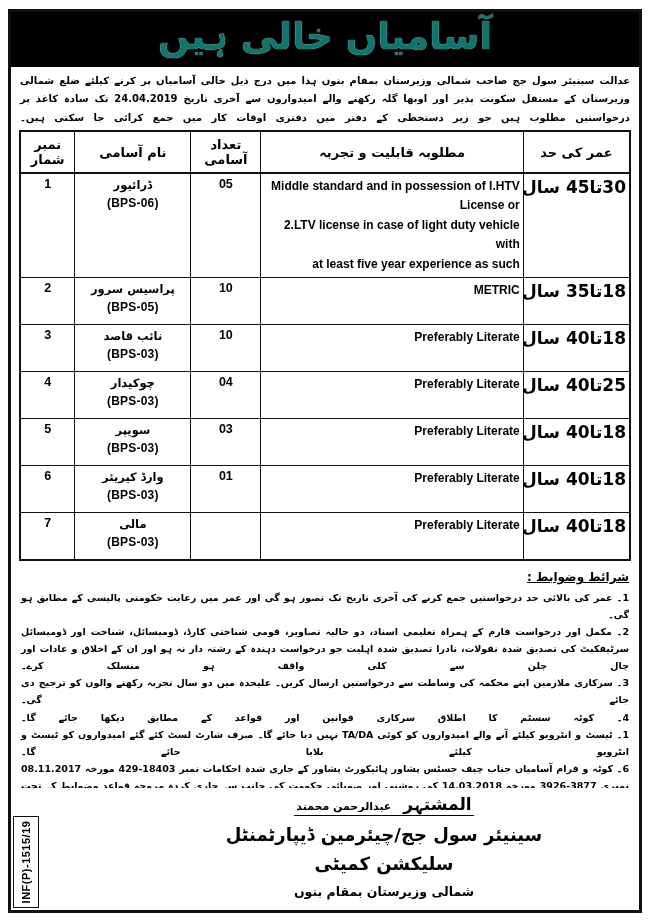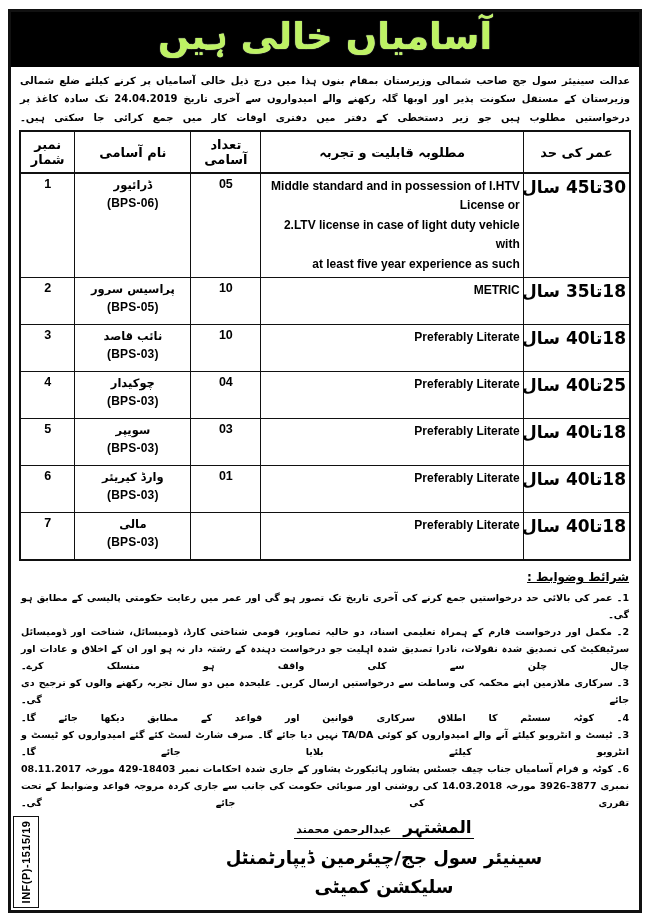--- a/index.html
+++ b/index.html
@@ -20,21 +20,21 @@
     left:8px;top:9px;right:8px;bottom:9px;
     border:3px solid #111;
     background:#fff;
     box-sizing:border-box;
     display:flex;
     flex-direction:column;
   }
   
   .title-band{
     background:#000;
-    color:#bef264;
+    color:#0f766e;
     text-align:center;
     padding:4px 0 8px 0;
     flex:0 0 auto;
   }
   .title-band .title{
     font-family:"DejaVu Sans","Liberation Sans",sans-serif;
     font-size:37px;
     font-weight:bold;
     letter-spacing:1px;
     line-height:1.15;
@@ -319,33 +319,34 @@
       </table>
     </div>
 
     <div class="conditions">
       <div class="cond-head">شرائط وضوابط :</div>
       <ul class="cond-list" id="cond-list">
           <li>1۔ عمر کی بالائی حد درخواستیں جمع کرنے کی آخری تاریخ تک تصور ہو گی اور عمر میں رعایت حکومتی پالیسی کے مطابق ہو گی۔</li>
           <li>2۔ مکمل اور درخواست فارم کے ہمراہ تعلیمی اسناد، دو حالیہ تصاویر، قومی شناختی کارڈ، ڈومیسائل، شناخت اور ڈومیسائل سرٹیفکیٹ کی تصدیق شدہ نقولات، نادرا تصدیق شدہ اہلیت جو درخواست دہندہ کے رشتہ دار نہ ہو اور ان کے اخلاق و عادات اور چال چلن سے کلی واقف ہو منسلک کرے۔</li>
           <li>3۔ سرکاری ملازمین اپنے محکمہ کی وساطت سے درخواستیں ارسال کریں۔ علیحدہ میں دو سال تجربہ رکھنے والوں کو ترجیح دی جائے گی۔</li>
           <li>4۔ کوٹہ سسٹم کا اطلاق سرکاری قوانین اور قواعد کے مطابق دیکھا جائے گا۔</li>
-          <li>3۔ ٹیسٹ و انٹرویو کیلئے آنے والے امیدواروں کو کوئی TA/DA نہیں دیا جائے گا۔ صرف شارٹ لسٹ کئے گئے امیدواروں کو ٹیسٹ و انٹرویو کیلئے بلایا جائے گا۔</li>
+          <li>1۔ ٹیسٹ و انٹرویو کیلئے آنے والے امیدواروں کو کوئی TA/DA نہیں دیا جائے گا۔ صرف شارٹ لسٹ کئے گئے امیدواروں کو ٹیسٹ و انٹرویو کیلئے بلایا جائے گا۔</li>
           <li>6۔ کوٹہ و فرام آسامیاں جناب چیف جسٹس پشاور ہائیکورٹ پشاور کے جاری شدہ احکامات نمبر 18403-429 مورخہ 08.11.2017 نمبری 3877-3926 مورخہ 14.03.2018 کی روشنی اور صوبائی حکومت کی جانب سے جاری کردہ مروجہ قواعد وضوابط کے تحت تقرری کی جائے گی۔</li>
         </ul>
 
     </div>
 
     <div class="footer">
       <div class="sig">
         <div class="publisher">
           <span>المشتہر</span>
           <span class="who">عبدالرحمن محمند</span>
         </div>
         <div class="line2">سینیئر سول جج/چیئرمین ڈیپارٹمنٹل سلیکشن کمیٹی</div>
+        <div class="line3">شمالی وزیرستان بمقام بنوں</div>
       </div>
       <div class="inf">
         <span>INF(P)-1515/19</span>
       </div>
     </div>
 
   </div>
 </div>
 
 </body></html>

